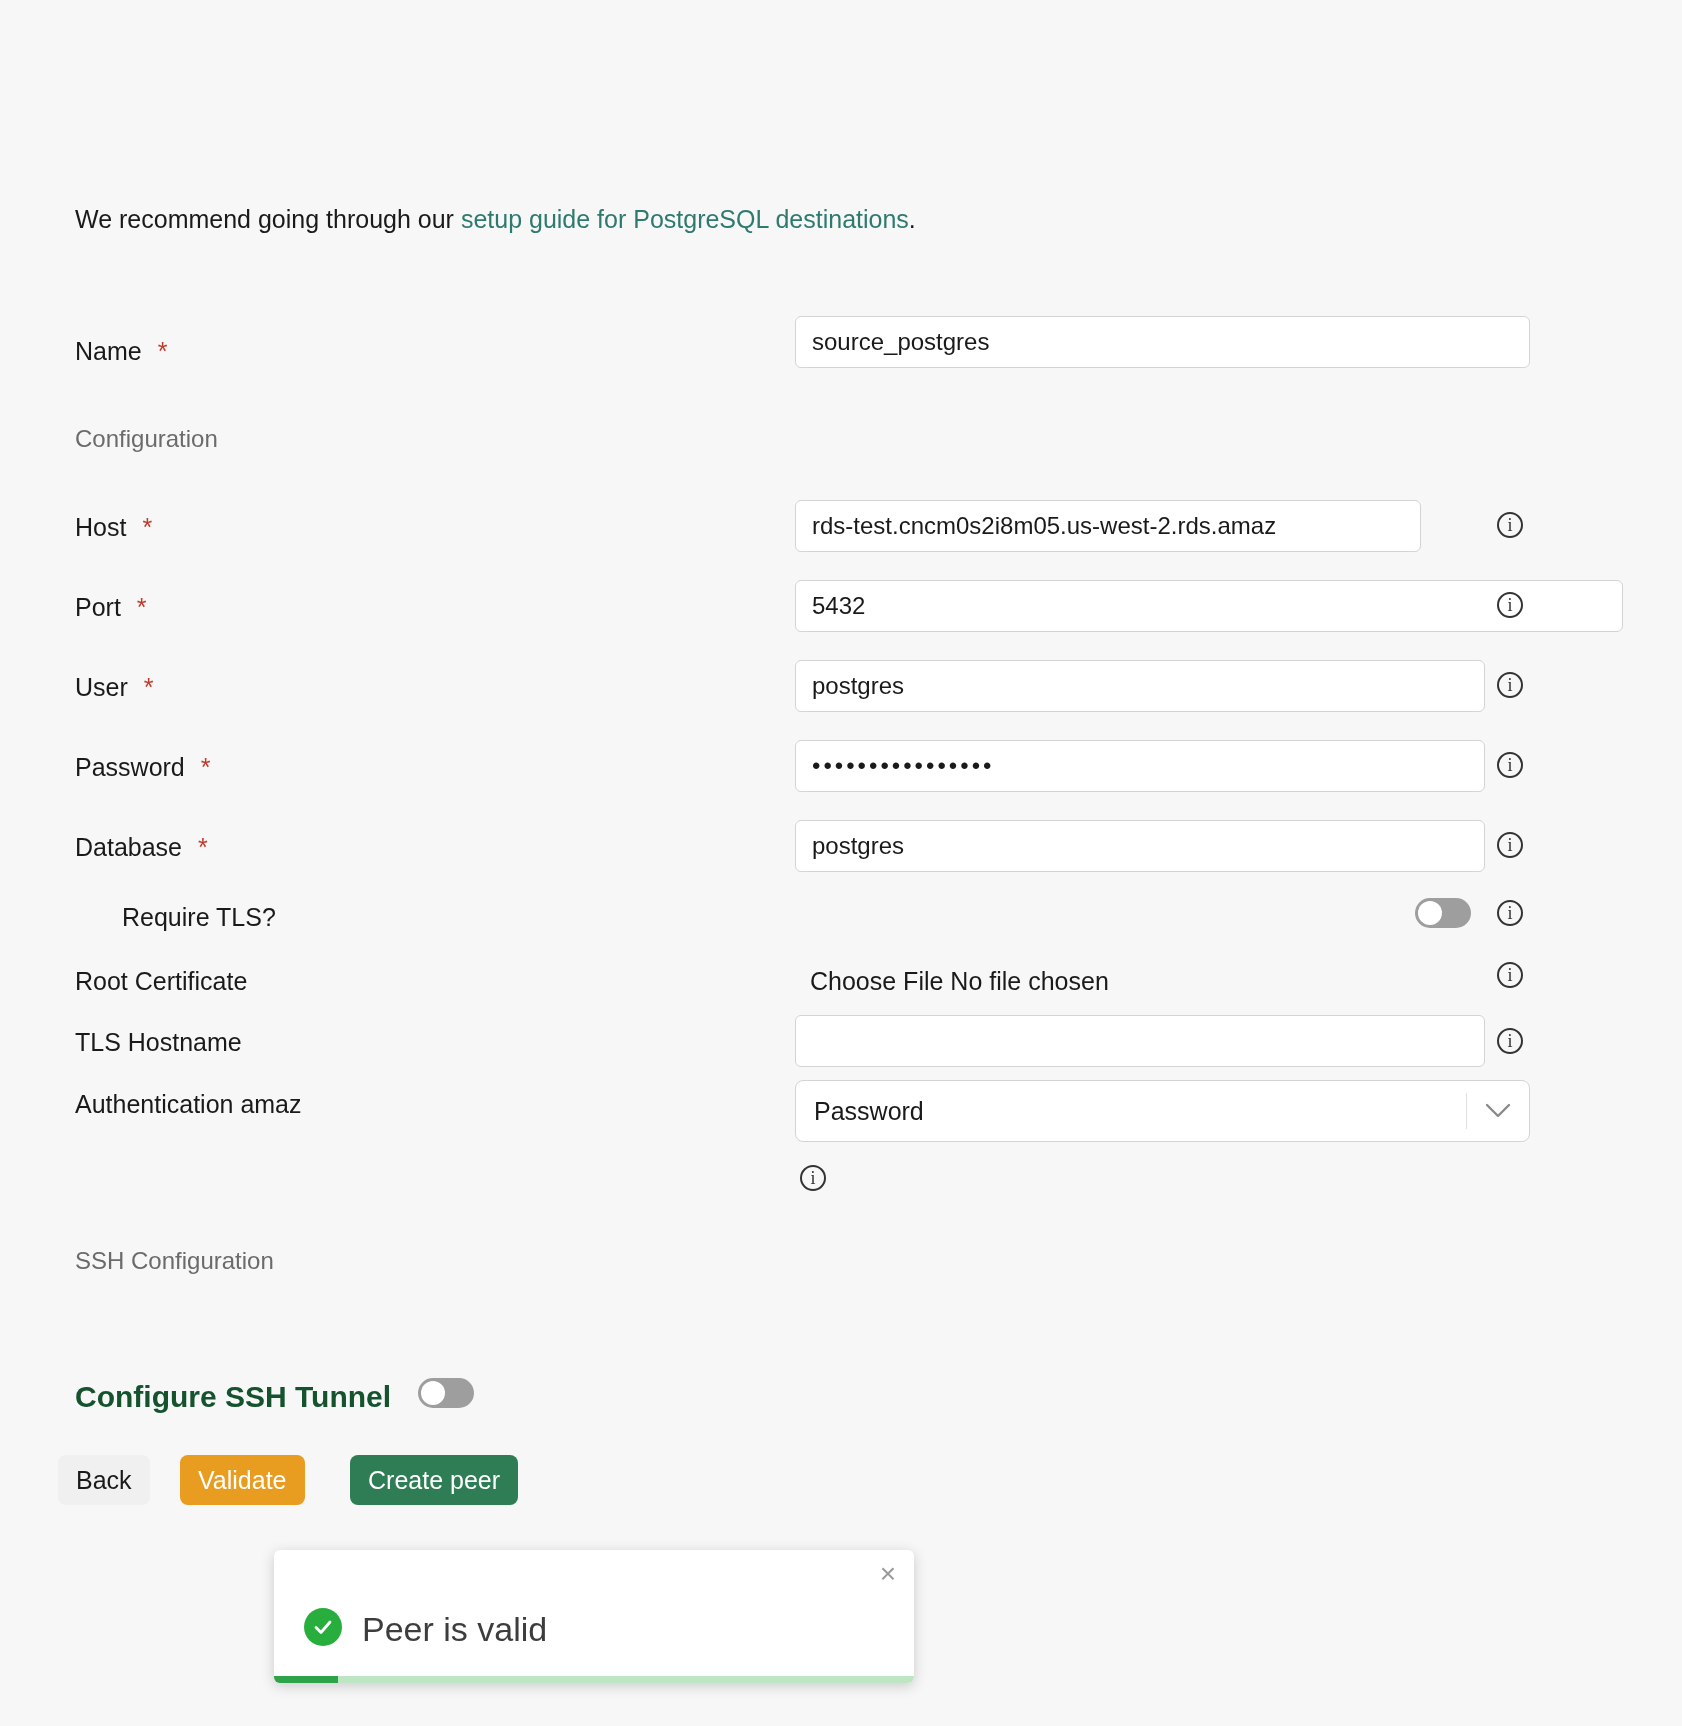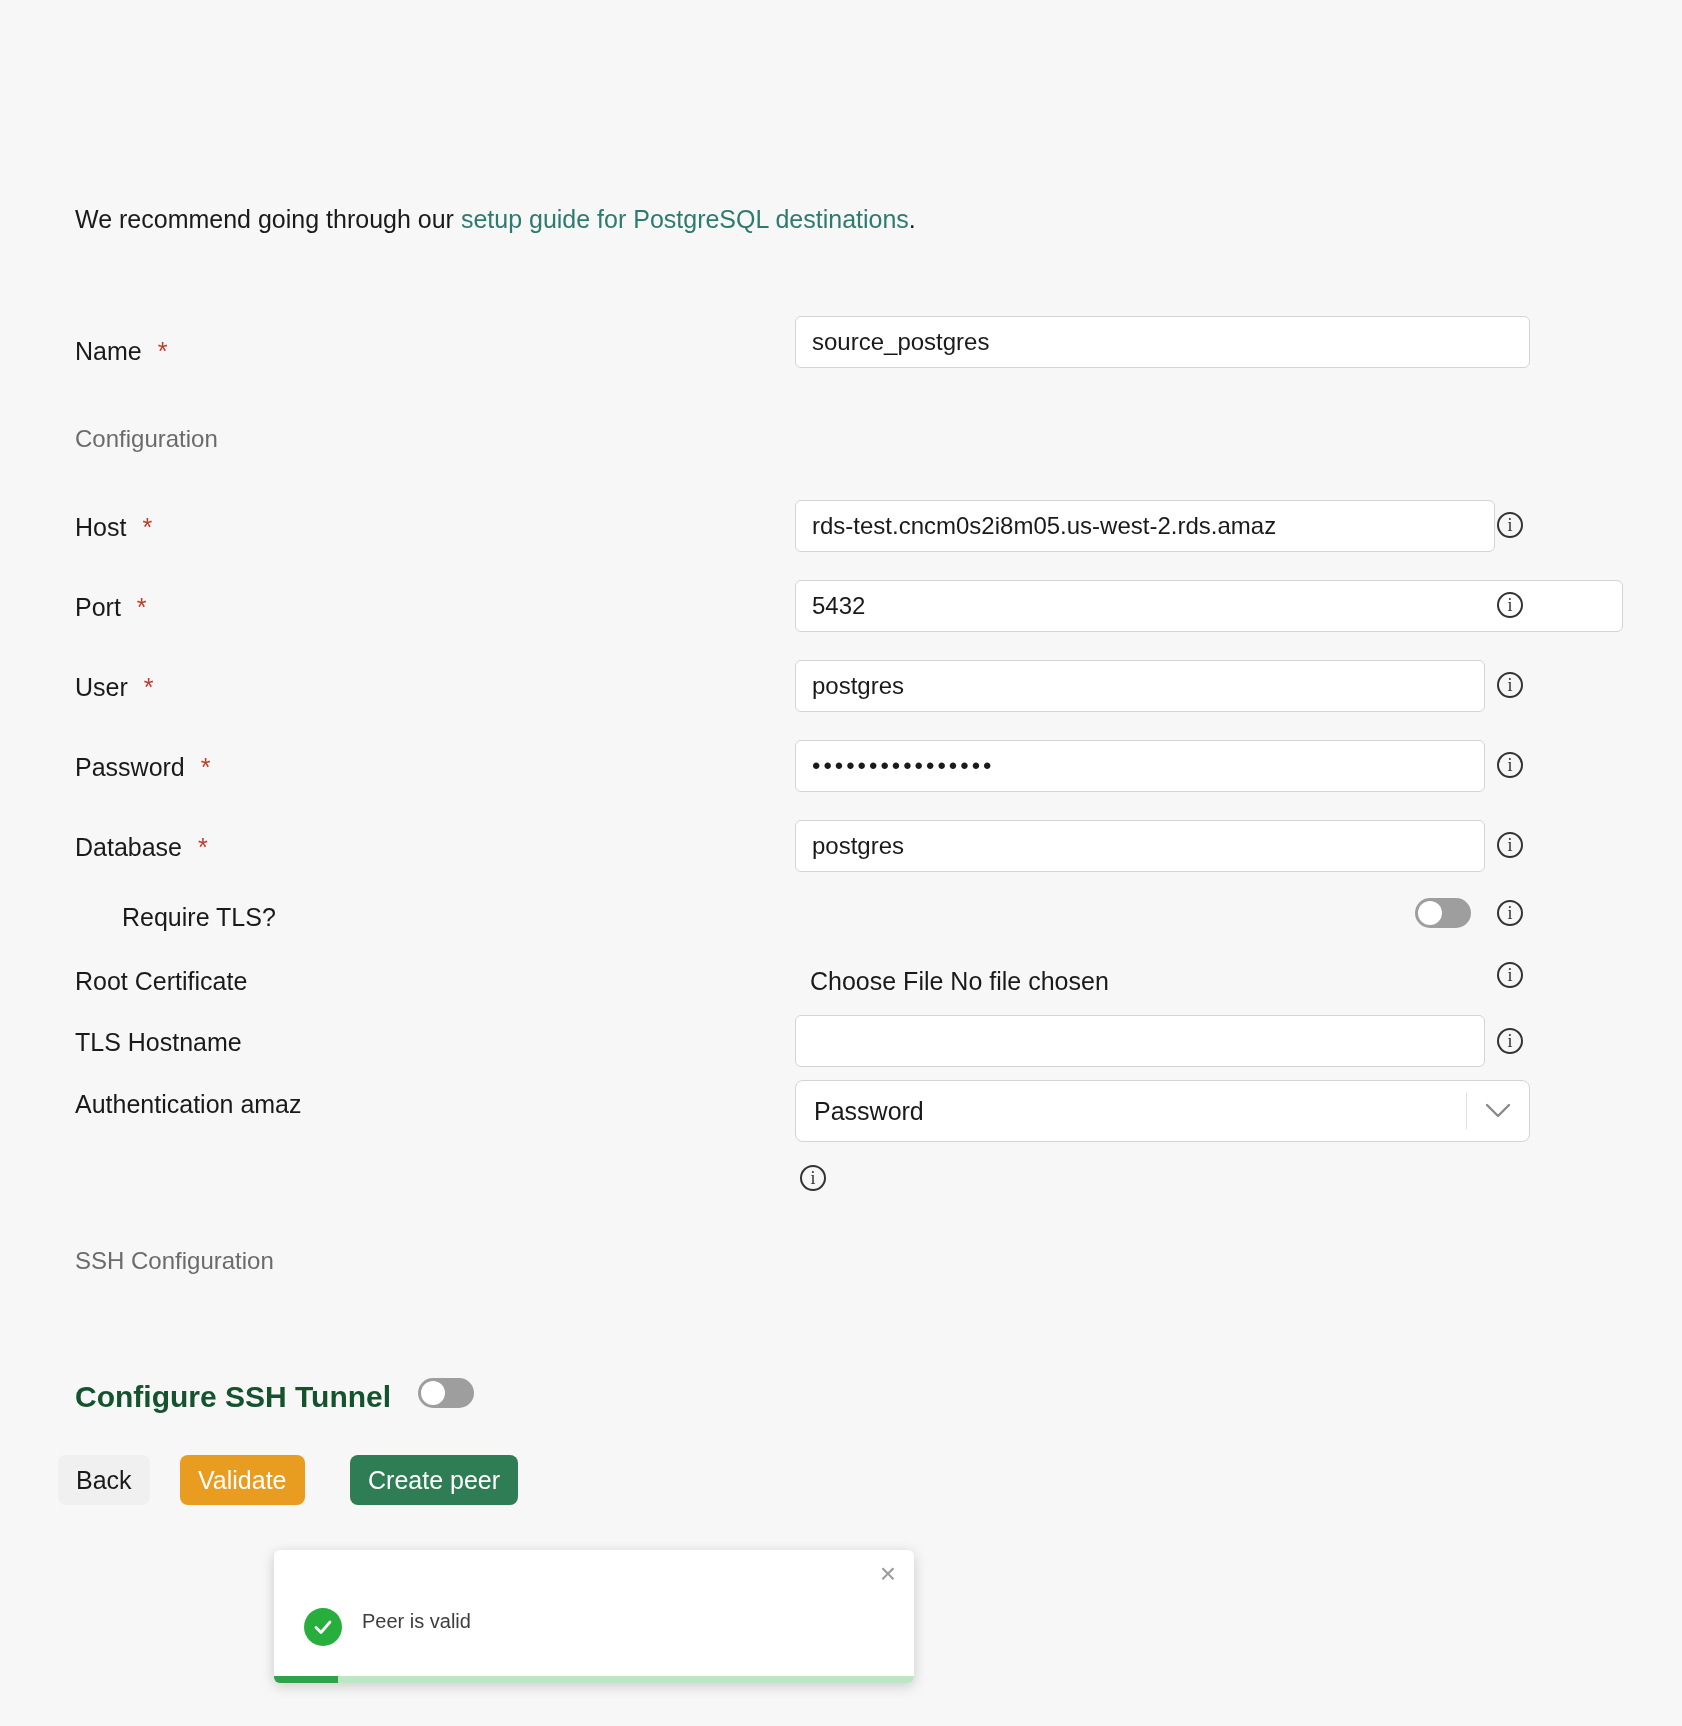--- a/index.html
+++ b/index.html
@@ -211,21 +211,21 @@
     background: #27ae3c;
     display: flex;
     align-items: center;
     justify-content: center;
   }
   .toast .check svg { display: block; }
   .toast .msg {
     position: absolute;
     left: 88px;
     top: 60px;
-    font-size: 20px;
+    font-size: 34px;
     color: #3d3d3d;
   }
   .toast .bar-track {
     position: absolute;
     left: 0;
     bottom: 0;
     width: 640px;
     height: 7px;
     background: #bfe6c4;
   }
@@ -251,21 +251,21 @@
   <div class="row-label" style="left:75px; top:337px;">
     <span>Name</span><span class="req">*</span>
   </div>
   <input class="tinput" style="left: 795px; top: 316px; width: 735px;" value="source_postgres">
 
   <div class="section-label" style="top:425px;">Configuration</div>
 
   <div class="row-label" style="left:75px; top:513px;">
     <span>Host</span><span class="req">*</span>
   </div>
-  <input class="tinput" style="left: 795px; top: 500px; width: 700px;" value="rds-test.cncm0s2i8m05.us-west-2.rds.amaz">
+  <input class="tinput" style="left: 795px; top: 500px; width: 626px;" value="rds-test.cncm0s2i8m05.us-west-2.rds.amaz">
   <div class="info-icon" style="left:1497px; top:512px;">i</div>
 
   <div class="row-label" style="left:75px; top:593px;">
     <span>Port</span><span class="req">*</span>
   </div>
   <input class="tinput" style="left: 795px; top: 580px; width: 828px;" value="5432">
   <div class="info-icon" style="left:1497px; top:592px;">i</div>
 
   <div class="row-label" style="left:75px; top:673px;">
     <span>User</span><span class="req">*</span>

